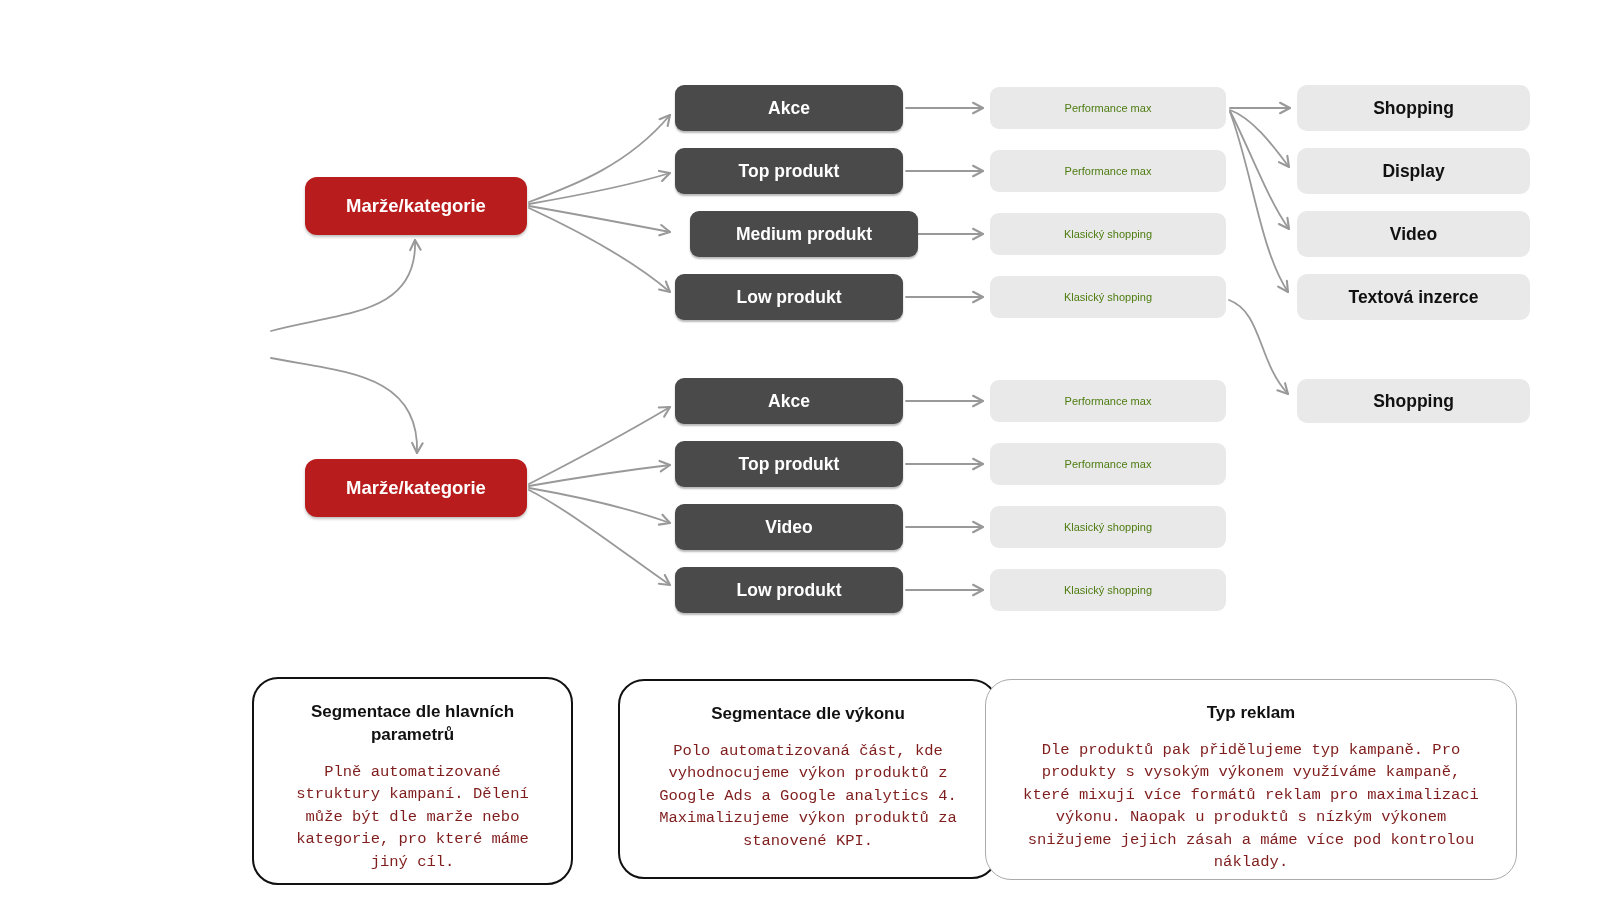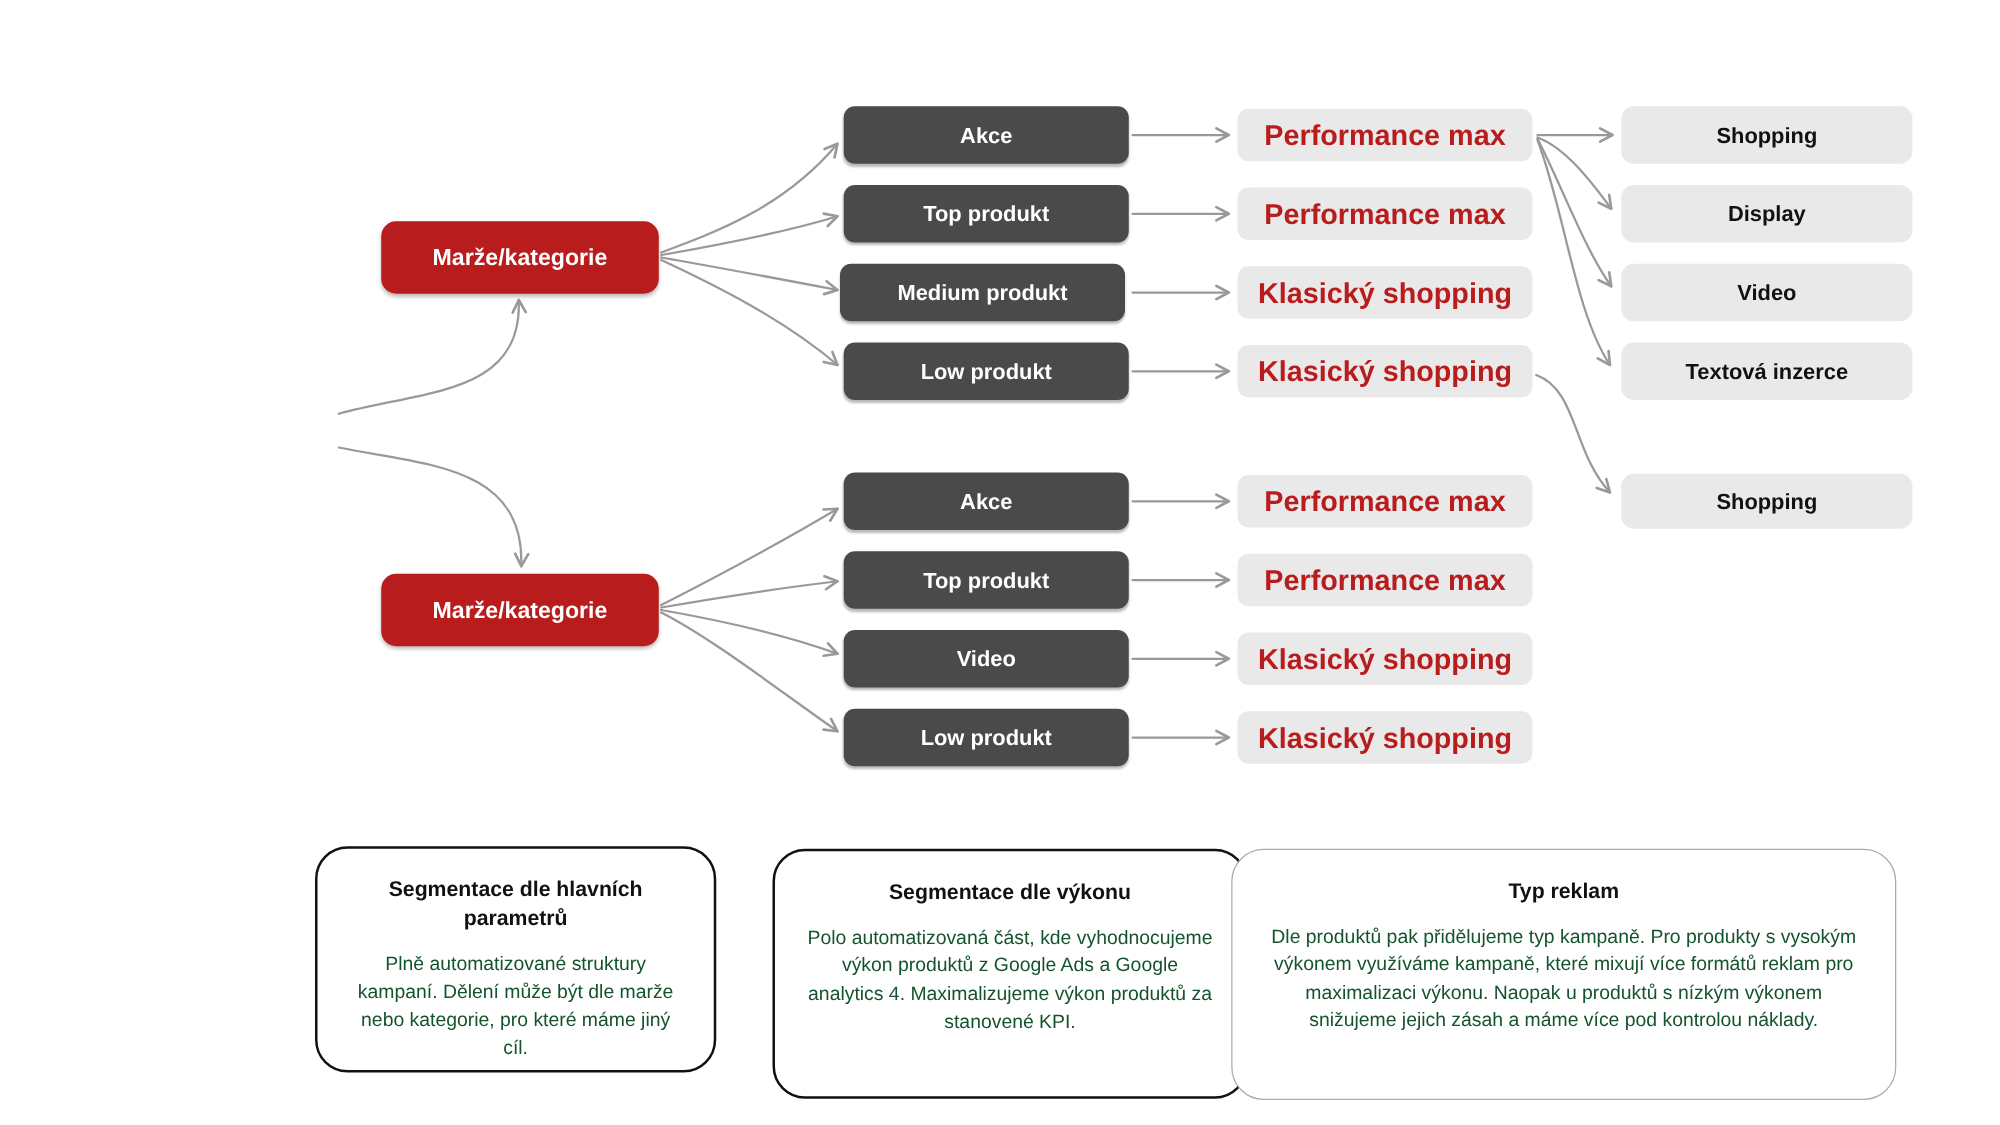--- a/index.html
+++ b/index.html
@@ -16,31 +16,31 @@
   .gate-node{
     width:222px;height:58px;background:#b91c1c;border-radius:12px;
     color:#ffffff;font-weight:bold;font-size:18.5px;box-shadow:0 2px 3px rgba(0,0,0,.25);
   }
   .segment-node{
     width:228px;height:46px;background:#4a4a4a;border-radius:9px;
     color:#ffffff;font-weight:bold;font-size:17.5px;box-shadow:0 2px 2px rgba(0,0,0,.28);
   }
   .campaign-node{
     width:236px;height:42px;background:#e9e9ea;border-radius:9px;
-    color:#b91c1c;font-weight:bold;font-size:23px;
+    color:#4d7c0f;font-weight:normal;font-size:11px;
   }
   .format-node{
     width:233px;height:46px;background:#e9e9ea;border-radius:10px;
     color:#111111;font-weight:bold;font-size:17.5px;
   }
   .legend-card{
     position:absolute;box-sizing:border-box;border-radius:26px;background:#ffffff;text-align:center;
   }
   .legend-card .card-title{font-weight:bold;font-size:17px;color:#111;line-height:1.35;margin:22px 26px 0 26px;}
-  .legend-card .card-body{font-size:15.5px;color:#14532d;line-height:1.45;margin:14px 24px 0 24px;}
+  .legend-card .card-body{font-size:15.5px;color:#7f1d1d;line-height:1.45;margin:14px 24px 0 24px;font-family:Liberation Mono, monospace;}
   .card-border-dark{border:2px solid #111111;}
   .card-border-light{border:1.5px solid #ababab;}
 </style>
 </head>
 <body>
 
 <div id="canvas">
 
   <svg id="edges" width="1600" height="900" viewBox="0 0 1600 900">
     <defs>
@@ -89,21 +89,21 @@
   <div class="node gate-node" style="left:305px;top:459px;">
     <span>Marže/kategorie</span>
   </div>
 
   <div class="node segment-node" style="left:675px;top:85px;">
     <span>Akce</span>
   </div>
   <div class="node segment-node" style="left:675px;top:148px;">
     <span>Top produkt</span>
   </div>
-  <div class="node segment-node" style="left:672px;top:211px;">
+  <div class="node segment-node" style="left:690px;top:211px;">
     <span>Medium produkt</span>
   </div>
   <div class="node segment-node" style="left:675px;top:274px;">
     <span>Low produkt</span>
   </div>
 
   <div class="node campaign-node" style="left:990px;top:87px;">
     <span>Performance max</span>
   </div>
   <div class="node campaign-node" style="left:990px;top:150px;">
@@ -151,21 +151,21 @@
   <div class="node format-node" style="left:1297px;top:211px;">
     <span>Video</span>
   </div>
   <div class="node format-node" style="left:1297px;top:274px;">
     <span>Textová inzerce</span>
   </div>
   <div class="node format-node" style="left:1297px;top:379px;height:44px;">
     <span>Shopping</span>
   </div>
 
-  <div class="legend-card card-border-dark" style="left:252px;top:677px;width:321px;height:181px;">
+  <div class="legend-card card-border-dark" style="left:252px;top:677px;width:321px;height:208px;">
     <div class="card-title">Segmentace dle hlavních parametrů</div>
     <div class="card-body">Plně automatizované struktury kampaní. Dělení může být dle marže nebo kategorie, pro které máme jiný cíl.</div>
   </div>
   <div class="legend-card card-border-dark" style="left:618px;top:679px;width:380px;height:200px;">
     <div class="card-title">Segmentace dle výkonu</div>
     <div class="card-body">Polo automatizovaná část, kde vyhodnocujeme výkon produktů z Google Ads a Google analytics 4. Maximalizujeme výkon produktů za stanovené KPI.</div>
   </div>
   <div class="legend-card card-border-light" style="left:985px;top:679px;width:532px;height:201px;">
     <div class="card-title">Typ reklam</div>
     <div class="card-body" style="margin-left:30px;margin-right:30px;">Dle produktů pak přidělujeme typ kampaně. Pro produkty s vysokým výkonem využíváme kampaně, které mixují více formátů reklam pro maximalizaci výkonu. Naopak u produktů s nízkým výkonem snižujeme jejich zásah a máme více pod kontrolou náklady.</div>

